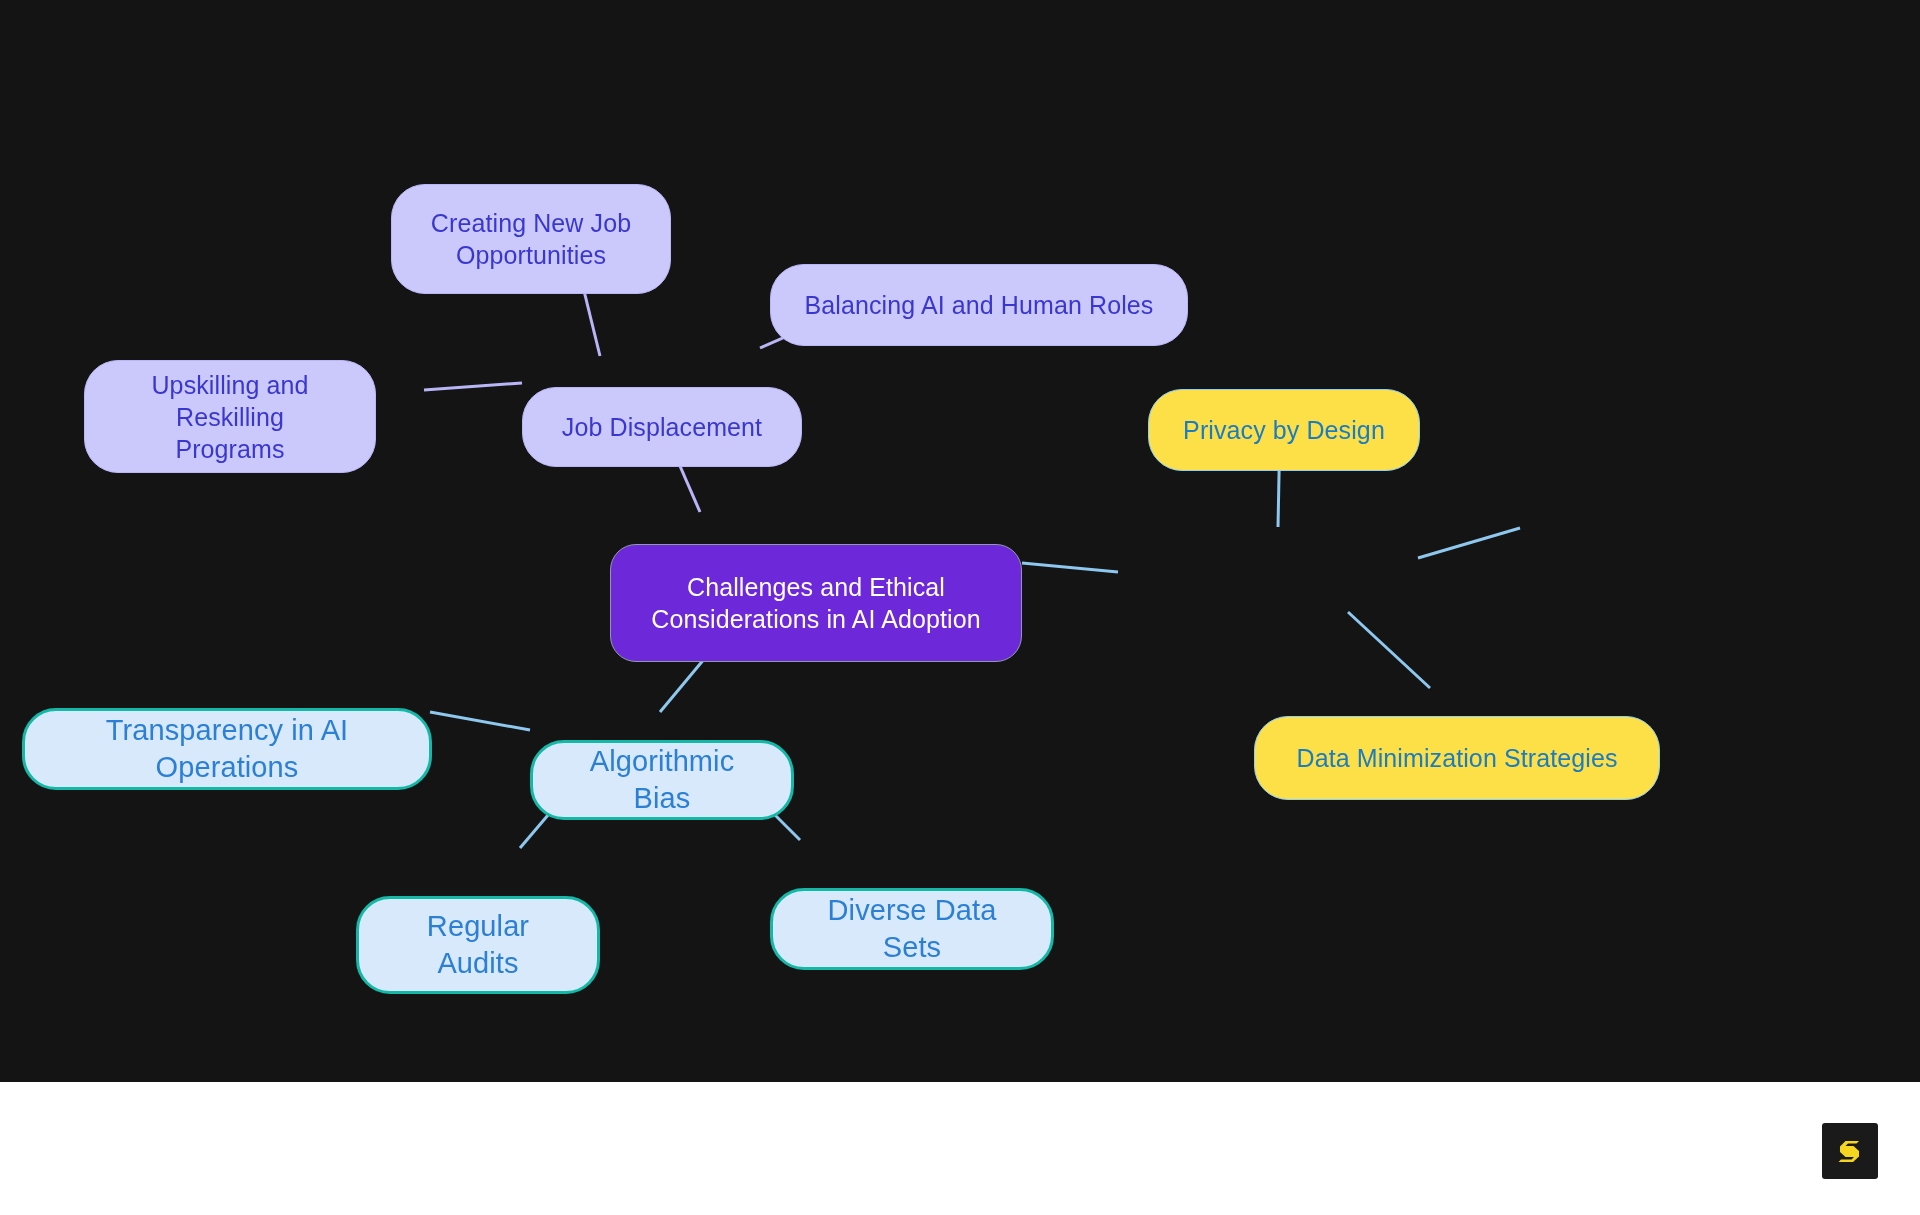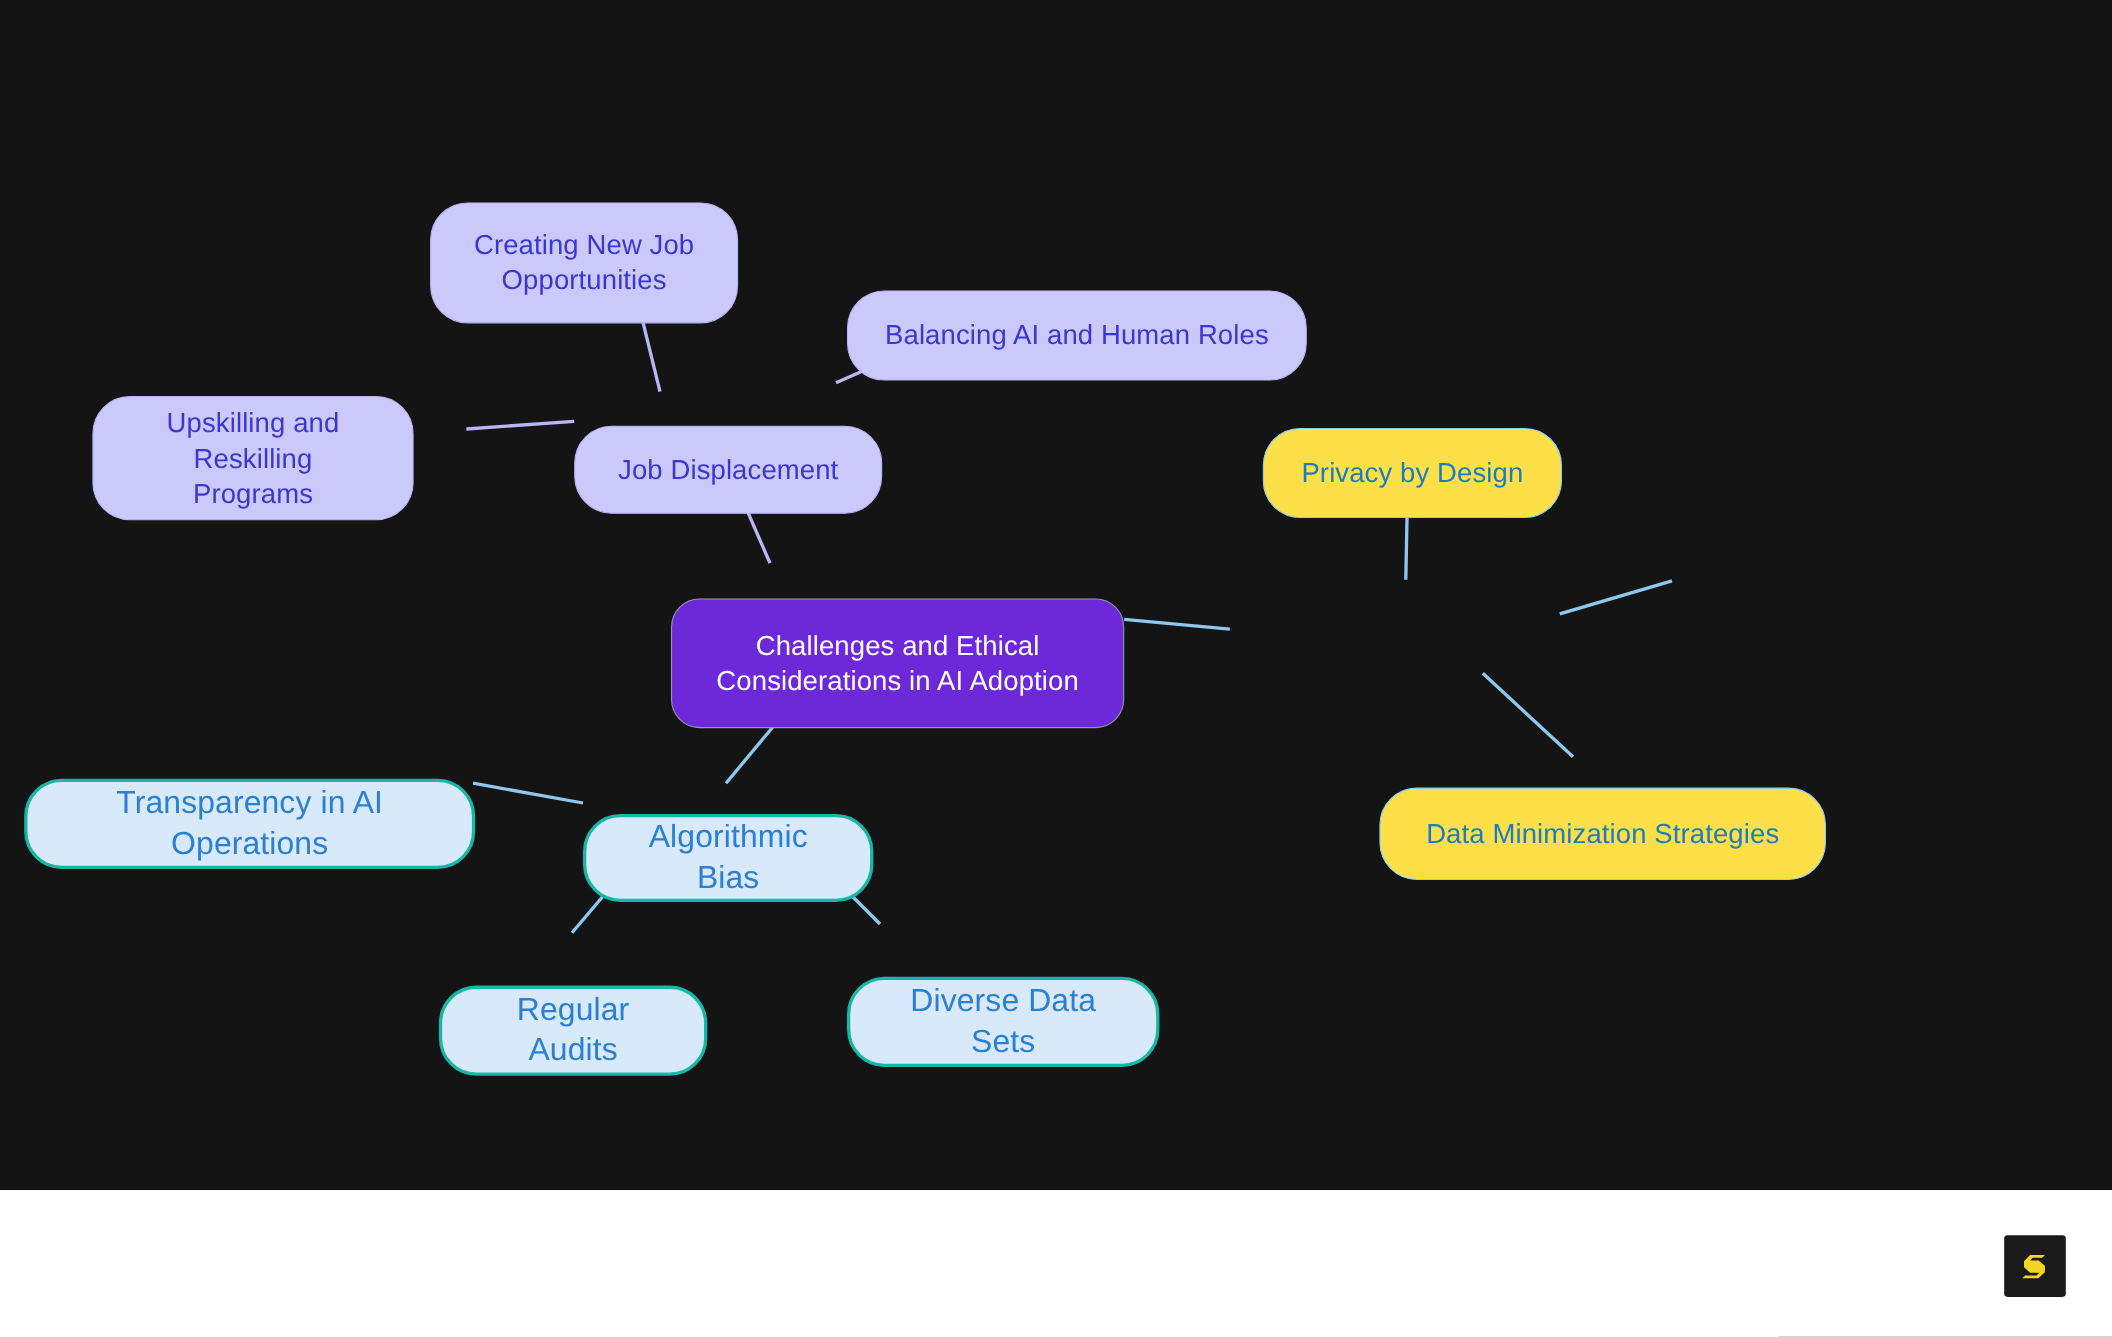--- a/index.html
+++ b/index.html
@@ -127,21 +127,21 @@
 
     <div class="node blue" style="left:1148px; top:345px; width:272px; height:82px;">Privacy by Design</div>
 
 
     <div class="node blue" style="left:1254px; top:672px; width:406px; height:84px;">Data Minimization Strategies</div>
 
     <div class="node bluelight" style="left:530px; top:696px; width:264px; height:80px;">Algorithmic Bias</div>
 
     <div class="node bluelight" style="left:22px; top:664px; width:410px; height:82px;">Transparency in AI Operations</div>
 
-    <div class="node bluelight" style="left:399px; top:852px; width:244px; height:82px;">Regular Audits</div>
+    <div class="node bluelight" style="left:356px; top:852px; width:244px; height:98px;">Regular Audits</div>
 
     <div class="node bluelight" style="left:770px; top:844px; width:284px; height:82px;">Diverse Data Sets</div>
 
   </div>
 
   <div id="footer"></div>
 
   <div id="logo">
     <svg width="36" height="36" viewBox="0 0 36 36">
       <path d="M27 8 L13.5 8 L8 13.5 L8 19 L13.5 24 L22 24 L19.5 26.5 L9 26.5 L6.5 29 L21 29 L27 23.5 L27 18 L21.5 13 L13.5 13 L16 10.5 L24.5 10.5 Z" fill="#f5d520"></path>

